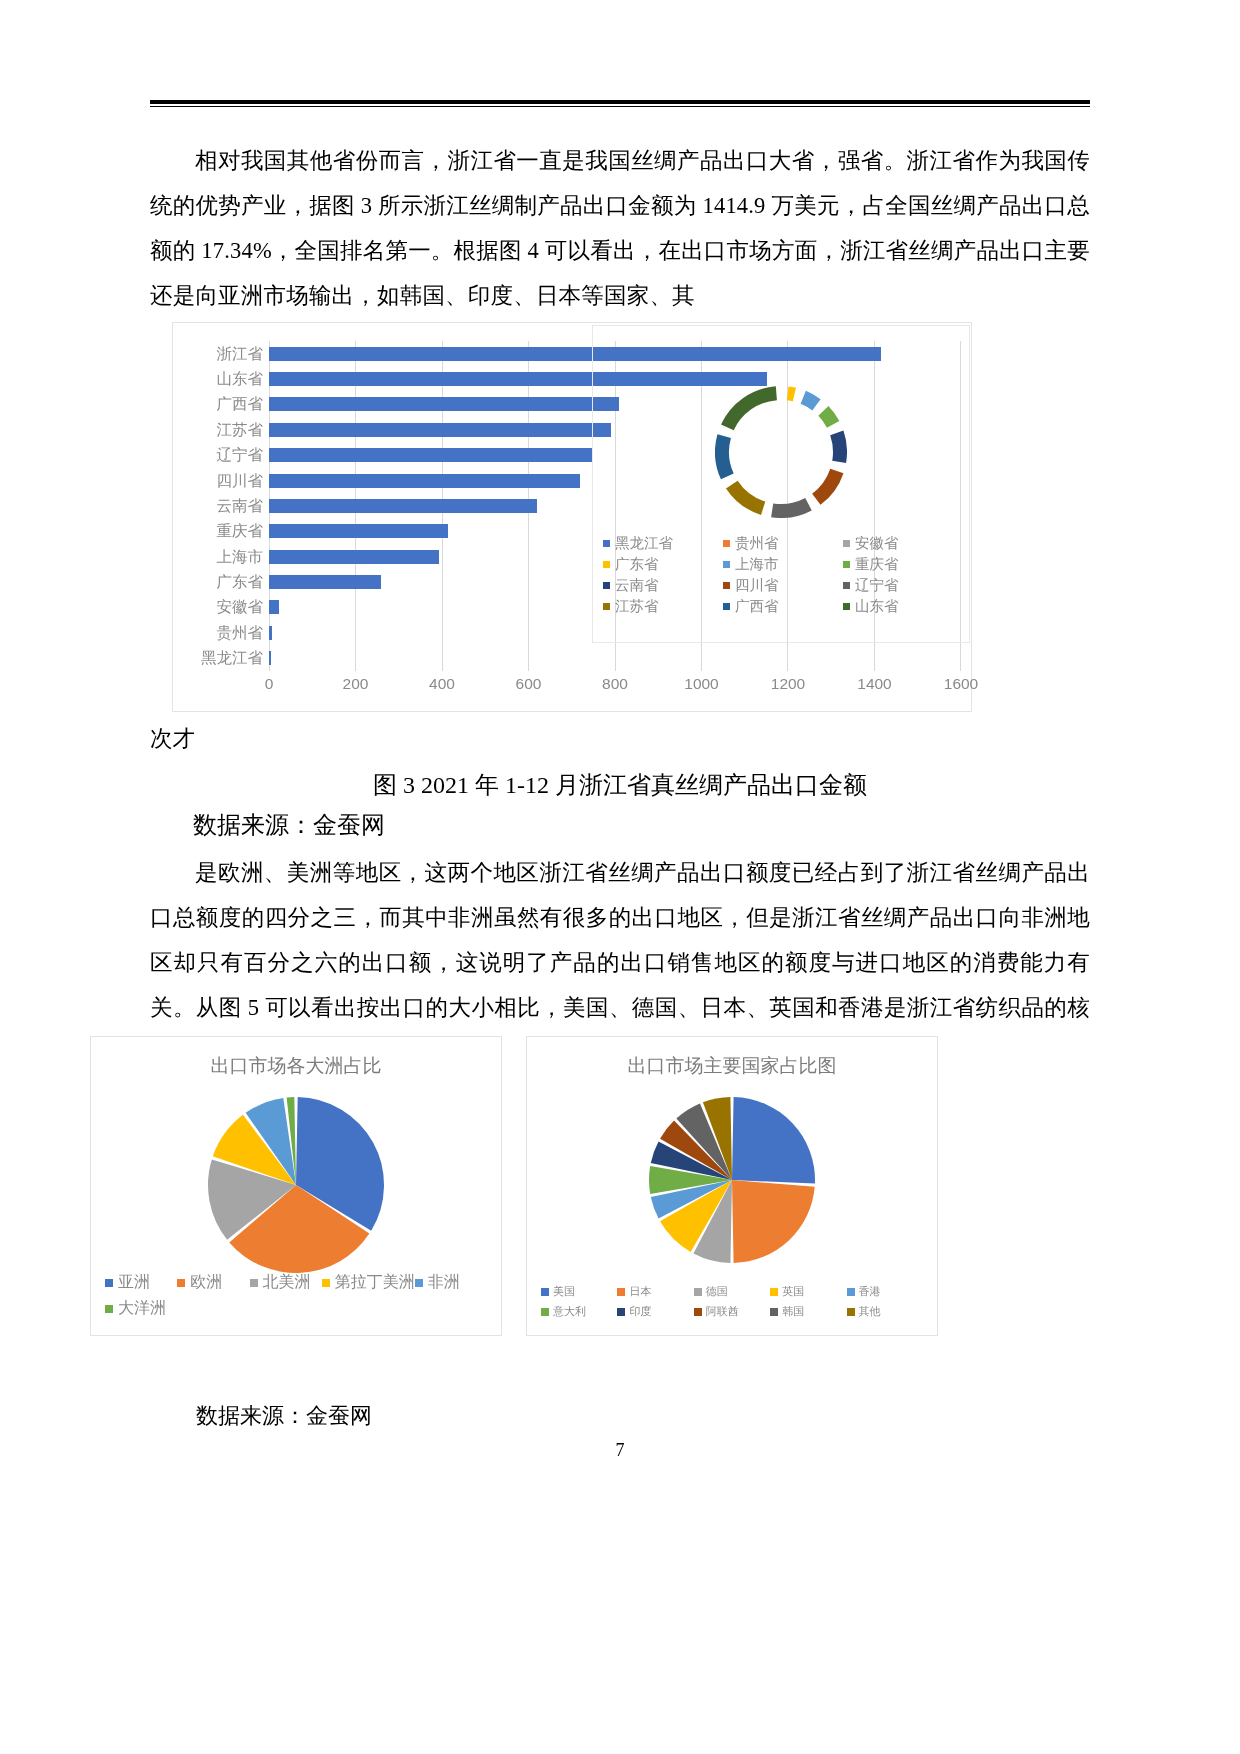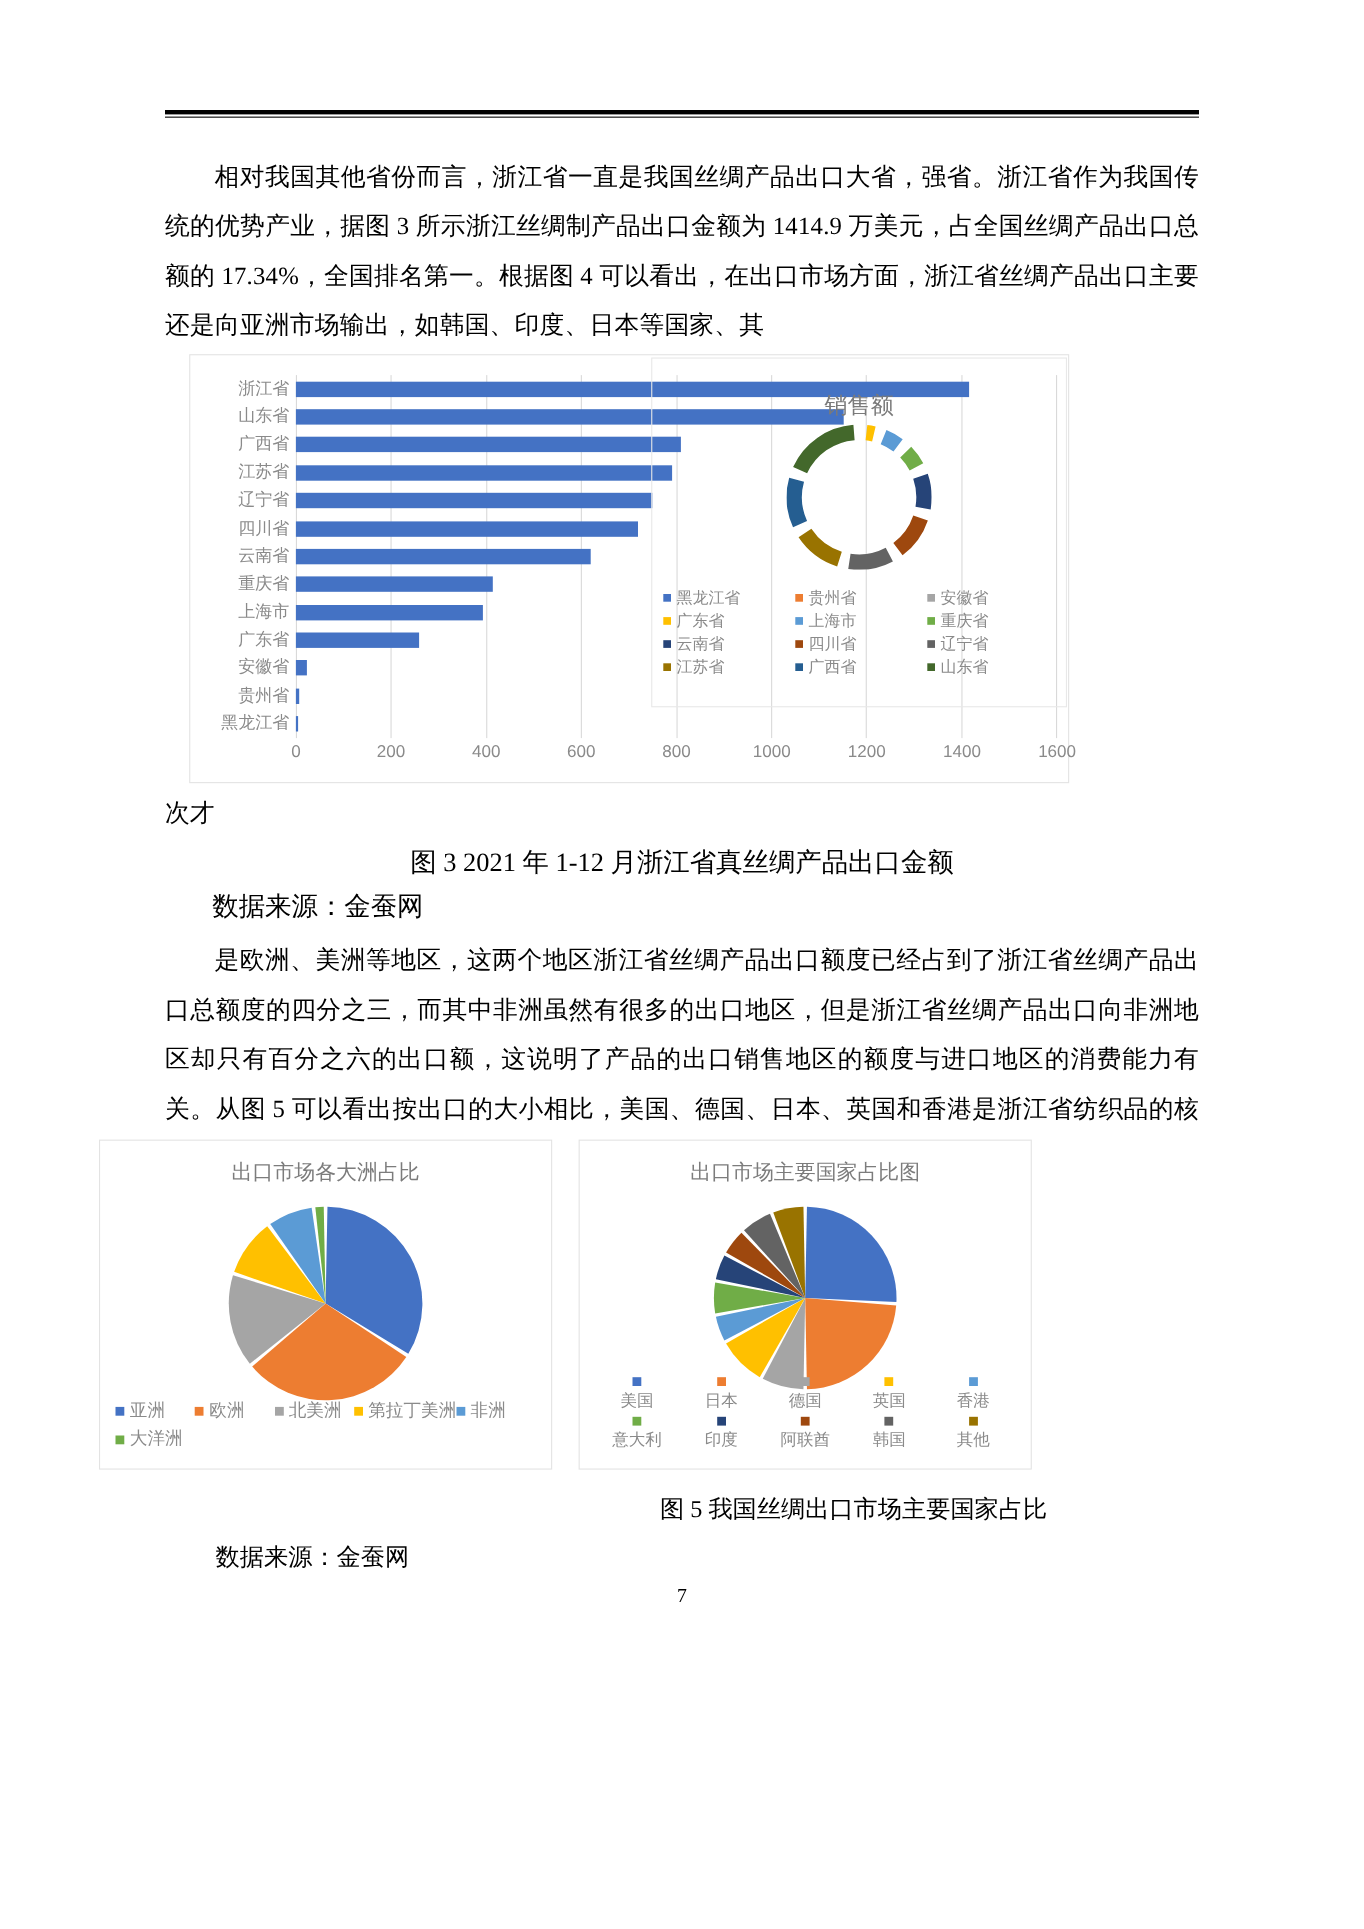--- a/index.html
+++ b/index.html
@@ -224,21 +224,21 @@
   .pie-legend.cols5 { grid-template-columns: repeat(5, 1fr); }
   .pl-item {
     display: flex;
     align-items: center;
     gap: 5px;
     font-family: "Liberation Sans", "DejaVu Sans", sans-serif;
     font-size: 16px;
     color: #8a8a8a;
     white-space: nowrap;
   }
-  .pie-legend.cols5 .pl-item { font-size: 15px; gap: 4px; flex-direction: column; }
+  .pie-legend.cols5 .pl-item { font-size: 11px; gap: 4px; }
   .pl-sw { width: 8px; height: 8px; flex: 0 0 8px; }
 
   
   .cap45-left { position: absolute; left: 196px; top: 1352px; font-size: 22px; }
   .cap45-right { position: absolute; left: 600px; top: 1352px; font-size: 22px; }
   .src2 { position: absolute; left: 196px; top: 1396px; font-size: 22px; }
 
   .pageno {
     position: absolute;
     left: 0; right: 0;
@@ -337,21 +337,20 @@
         <div class="bc-tick" style="left: 25%; text-align: center;">400</div>
         <div class="bc-tick" style="left: 37.5%;">600</div>
         <div class="bc-tick" style="left: 50%;">800</div>
         <div class="bc-tick" style="left: 62.5%;">1000</div>
         <div class="bc-tick" style="left: 75%;">1200</div>
         <div class="bc-tick" style="left: 87.5%;">1400</div>
         <div class="bc-tick" style="left: 100%;">1600</div>
       </div>
 
     <div class="donut-box">
-      <div class="donut-title">销售额</div>
       <div class="donut-svg" id="donut-holder"><svg width="132" height="132" viewBox="0 0 132 132">
             <path d="M73.47295457644718 0.42443328572480254 A66 66 0 0 1 81.01311230661736 1.7302057038542102 L77.8285127264258 15.363192372733614 A52 52 0 0 0 71.88778239356444 14.334401982692263 Z" fill="#ffc000"></path>
             <path d="M90.88228687025459 4.870041713523513 A66 66 0 0 1 105.64784380487296 13.23591674610089 L97.23769511899081 24.428298042382522 A52 52 0 0 0 85.60422601898847 17.837002562170035 Z" fill="#5b9bd5"></path>
             <path d="M113.41383419297209 20.087819403546618 A66 66 0 0 1 124.3233004010711 35.106754292783975 L111.95169122508631 41.65986701855707 A52 52 0 0 0 103.35635421264467 29.826766802794303 Z" fill="#70ad47"></path>
             <path d="M128.4380121567304 44.61087570946418 A66 66 0 0 1 131.05810227838492 77.11050529612429 L117.25789876478812 74.75373144543126 A52 52 0 0 0 115.19358533560575 49.1479626801839 Z" fill="#264478"></path>
             <path d="M128.5190631292809 87.15104596555426 A66 66 0 0 1 105.50248344443966 118.87299690505324 L97.12316877440702 107.65751271307226 A52 52 0 0 0 115.25744367761526 82.66446045770941 Z" fill="#9e480e"></path>
             <path d="M96.74498333670974 124.40159244083539 A66 66 0 0 1 56.130974331634924 131.25796757758513 L58.22440401886388 117.41536839446101 A52 52 0 0 0 90.22332020468039 112.01337586247637 Z" fill="#636363"></path>
             <path d="M46.043883166709435 128.91067795641737 A66 66 0 0 1 10.956681884980263 102.4174838626825 L22.63253724271172 94.6925630433256 A52 52 0 0 0 50.27699885861956 115.5659886929349 Z" fill="#997300"></path>
             <path d="M5.9374068639559 93.35845218162072 A66 66 0 0 1 2.442053392956943 48.21271737739956 L15.924042067178199 51.98577732764814 A52 52 0 0 0 18.677956923116767 87.55514414309512 Z" fill="#255e91"></path>
             <path d="M6.007101225641172 38.489054966258706 A66 66 0 0 1 60.821699681962194 0.20345597361355772 L61.92012702215203 14.160298645877347 A52 52 0 0 0 18.732867632323348 44.32470997341595 Z" fill="#43682b"></path>
@@ -510,17 +509,16 @@
             <span>韩国</span>
           </div>
           <div class="pl-item">
             <span class="pl-sw" style="background: rgb(153, 115, 0);"></span>
             <span>其他</span>
           </div>
         </div>
     </div>
   </div>
 
-  <p class="caption cap45-right">图 5 我国丝绸出口市场主要国家占比</p>
   <p class="caption src2">数据来源：金蚕网</p>
 
   <div class="pageno">7</div>
 </div>
 
 </body></html>

